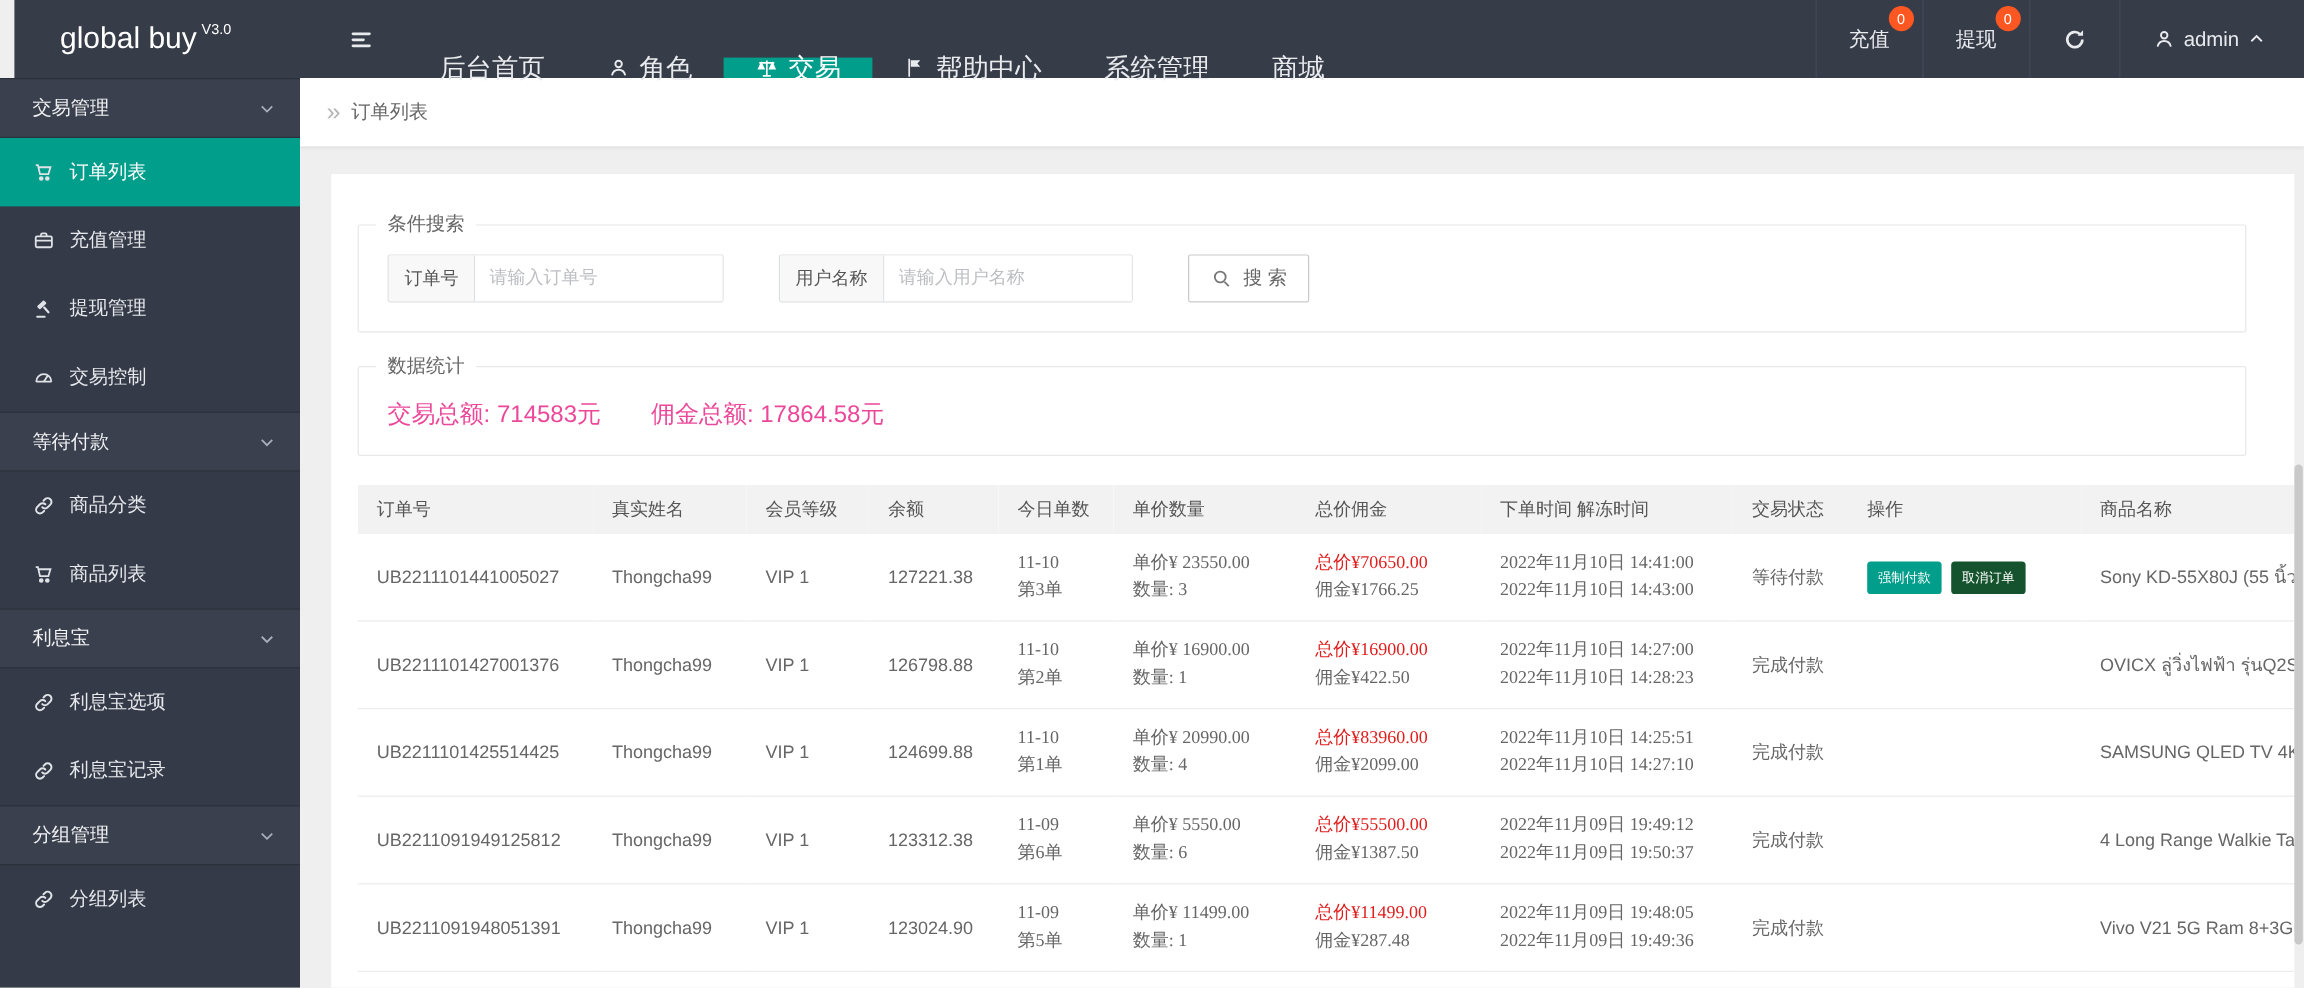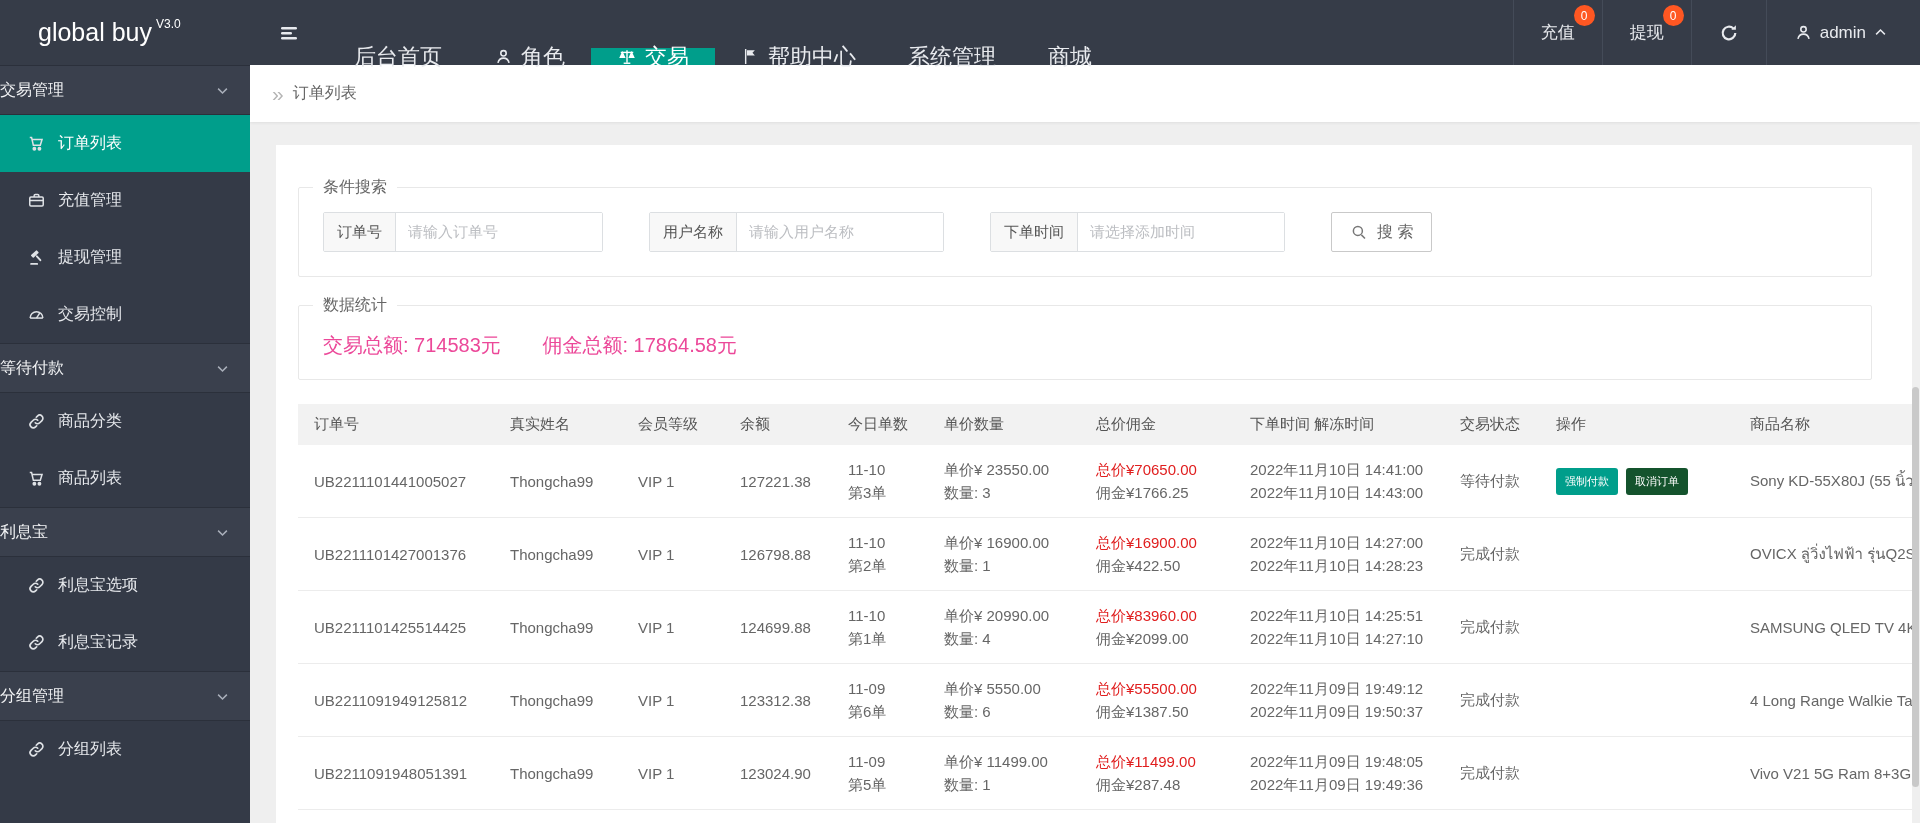--- a/index.html
+++ b/index.html
@@ -1,35 +1,35 @@
 <!DOCTYPE html>
 <html><head>
 <meta charset="utf-8">
 <style>
   * { margin:0; padding:0; box-sizing:border-box; }
   html,body { width:1920px; height:823px; overflow:hidden; font-family:"Liberation Sans","DejaVu Sans",sans-serif; background:#efefef; }
   .icon svg { display:block; }
 
   
-  .topbar { position:absolute; top:0; left:0; right:0; height:65px; background:#363c48; color:#e8eaee; display:flex; align-items:stretch; z-index:10; }
+  .topbar { position:absolute; top:0; left:12px; right:0; height:65px; background:#363c48; color:#e8eaee; display:flex; align-items:stretch; z-index:10; }
   .logo { flex:0 0 250px; display:flex; align-items:center; padding-left:38px; font-size:25px; color:#fff; }
   .logo sup { font-size:12px; margin-left:4px; position:relative; top:-9px; color:#fff; }
   .hamburger { display:flex; align-items:center; padding:0 28px; cursor:pointer; color:#e8eaee; }
   .topnav { display:flex; align-items:stretch; }
   .nav-item { display:flex; align-items:center; gap:8px; padding:0 26px; font-size:22px; cursor:pointer; color:#e8eaee;margin-top:48px; }
   .nav-item.active { background:#009e8b; color:#fff; }
   .nav-item .icon { color:inherit; }
   .topbar-right { margin-left:auto; display:flex; align-items:stretch; }
   .top-action { position:relative; display:flex; align-items:center; gap:7px; padding:0 27px; font-size:17px; border-left:1px solid #444b58; cursor:pointer; }
   .top-action:last-child { padding-right:32px; }
   .badge { position:absolute; top:5px; right:7px; min-width:21px; height:21px; padding:0 5px; background:#ff5722; border-radius:11px; color:#fff; font-size:12px; display:flex; align-items:center; justify-content:center; }
 
   
   .sidebar { position:absolute; top:65px; left:0; bottom:0; width:250px; background:#343a47; color:#e6e8ec; overflow:hidden; }
-  .side-section { position:relative; height:50px; display:flex; align-items:center; background:#3a404d; border-top:1px solid #2b303b; border-bottom:1px solid #2b303b; font-size:16px; color:#f2f3f5; cursor:pointer; }
+  .side-section { position:relative; height:50px; display:flex; align-items:center; padding-left:27px; background:#3a404d; border-top:1px solid #2b303b; border-bottom:1px solid #2b303b; font-size:16px; color:#f2f3f5; cursor:pointer; }
   .side-section .side-chevron { position:absolute; right:20px; color:#a9afba; }
   .side-item { height:57px; display:flex; align-items:center; gap:12px; padding-left:27px; font-size:16px; cursor:pointer; color:#e6e8ec; }
   .side-item .icon { color:#dfe2e6; }
   .side-item.active { background:#009e8b; color:#fff; }
 
   
   .main { position:absolute; top:65px; left:250px; right:0; bottom:0; background:#efefef; overflow:hidden; }
   .breadcrumb { height:57px; background:#fff; display:flex; align-items:center; padding-left:22px; color:#666; font-size:16px; box-shadow:0 1px 3px rgba(0,0,0,.07); }
   .crumb-icon { color:#b5b5b5; font-size:21px; margin-right:9px; line-height:1; }
   .panel { background:#fff; margin:23px 8px 0 26px; padding:32px 0 40px; min-height:640px; }
@@ -45,21 +45,21 @@
   .search-btn .icon { color:#777; }
 
   .stats-box { margin-top:18px !important; }
   .stats-row { padding:16px 0 20px 24px; font-size:20px; color:#ec4899; }
   .stats-row span { margin-right:36px; }
 
   .table-wrap { margin:24px 0 0 22px; }
   table { width:100%; border-collapse:collapse; table-layout:fixed; }
   th { background:#f2f2f2; height:41px; text-align:left; font-weight:400; color:#555; font-size:15px; padding:0 8px 0 16px; white-space:nowrap; overflow:hidden; }
   td { border-bottom:1px solid #ececec; padding:13px 8px 13px 16px; font-size:15px; color:#666; vertical-align:middle; }
-  .line { line-height:23px; white-space:nowrap; }
+  .line { line-height:23px; white-space:nowrap;font-family:Liberation Serif, serif; }
   .red { color:#e01e1e; }
   .truncate { white-space:nowrap; overflow:hidden; }
   .btn { display:inline-block; padding:6px 9px; border:none; border-radius:3px; color:#fff; font-size:11px; margin-right:8px; white-space:nowrap; cursor:pointer; font-family:inherit; }
   .btn-teal { background:#009e8b; }
   .btn-yellow { background:#14532d; }
 
   .vscroll { position:absolute; top:57px; right:0; bottom:0; width:8px; }
   .vscroll .thumb { position:absolute; top:265px; right:1px; width:7px; height:400px; background:#c9c9c9; border-radius:4px; }
 </style>
 </head>
@@ -288,24 +288,20 @@
     <fieldset class="box">
       <legend>条件搜索</legend>
       <div class="search-row" id="search-row">
         <div class="input-group">
             <span class="addon">订单号</span>
             <input class="inp" placeholder="请输入订单号" style="">
           </div>
           <div class="input-group">
             <span class="addon">用户名称</span>
             <input class="inp" placeholder="请输入用户名称" style="">
-          </div>
-          <div class="input-group">
-            <span class="addon">下单时间</span>
-            <input class="inp" placeholder="请选择添加时间" style="">
           </div>
           <button class="search-btn" id="search-btn">
           <span class="icon">
             <svg width="18" height="18" viewBox="0 0 24 24" fill="none" stroke="currentColor" stroke-width="2">
                 <circle cx="10.5" cy="10.5" r="6"></circle>
                 <path d="M15.2 15.8 20 20.6"></path>
               </svg>
           </span>
           <span>搜 索</span>
         </button>

